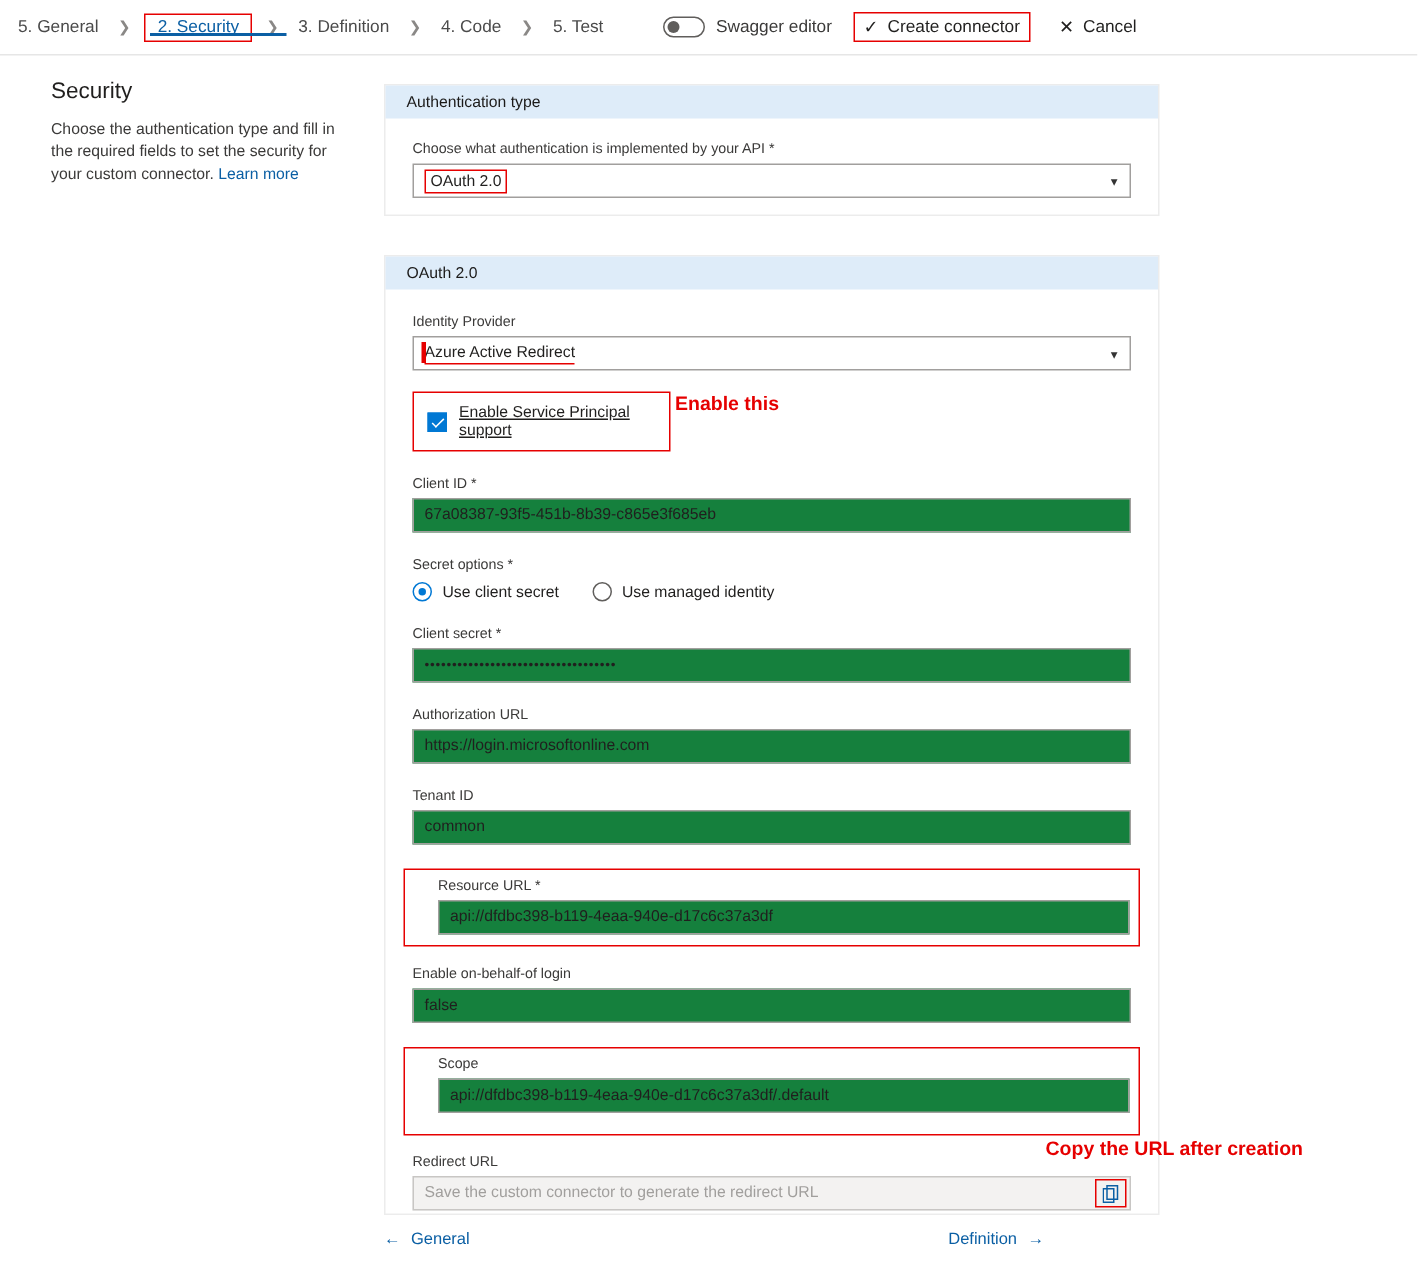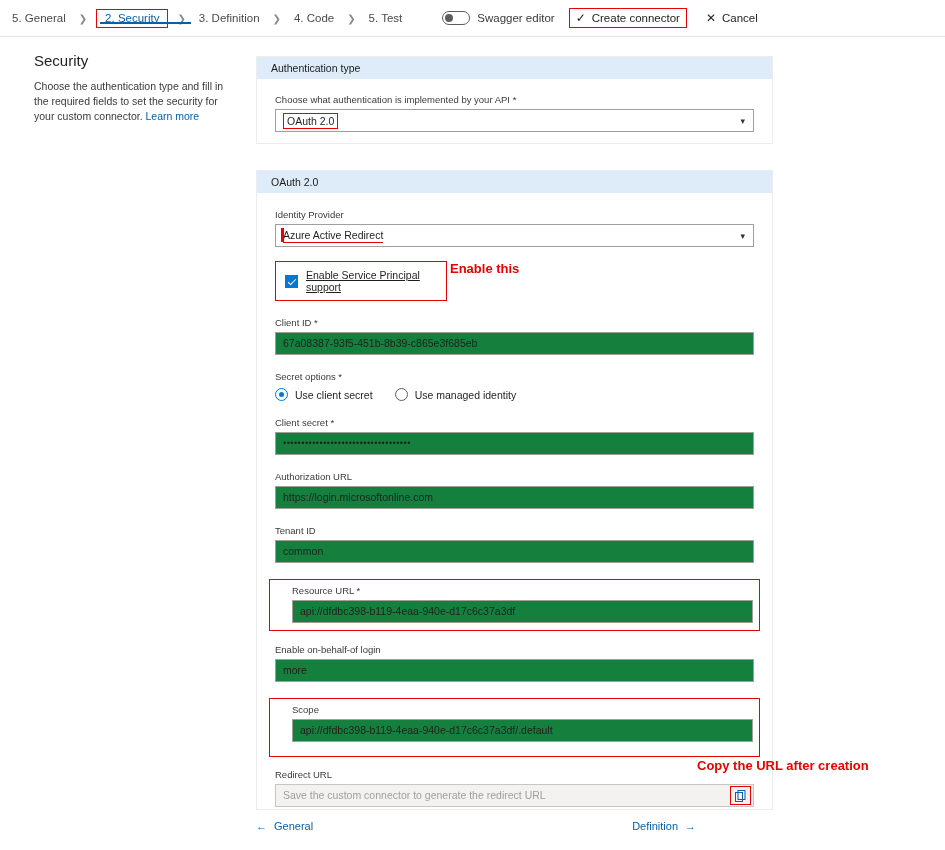--- a/index.html
+++ b/index.html
@@ -405,21 +405,21 @@
           <label class="field-label">Resource URL *</label>
           <div class="input">
             <span>api://dfdbc398-b119-4eaa-940e-d17c6c37a3df</span>
           </div>
         </div>
       </div>
 
       <div class="group" style="margin-top:13px;">
         <label class="field-label">Enable on-behalf-of login</label>
         <div class="input">
-          <span>more</span>
+          <span>false</span>
         </div>
       </div>
 
       <div class="group">
         <div class="red-wrap" style="padding-bottom:14px;">
           <label class="field-label">Scope</label>
           <div class="input">
             <span>api://dfdbc398-b119-4eaa-940e-d17c6c37a3df/.default</span>
           </div>
         </div>

